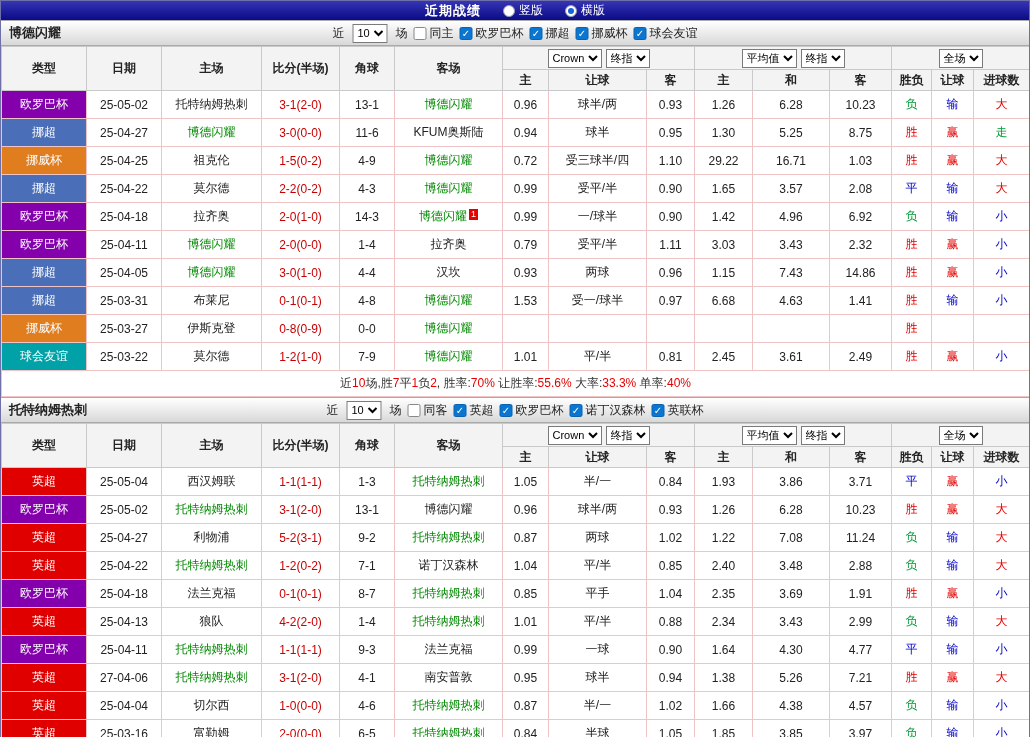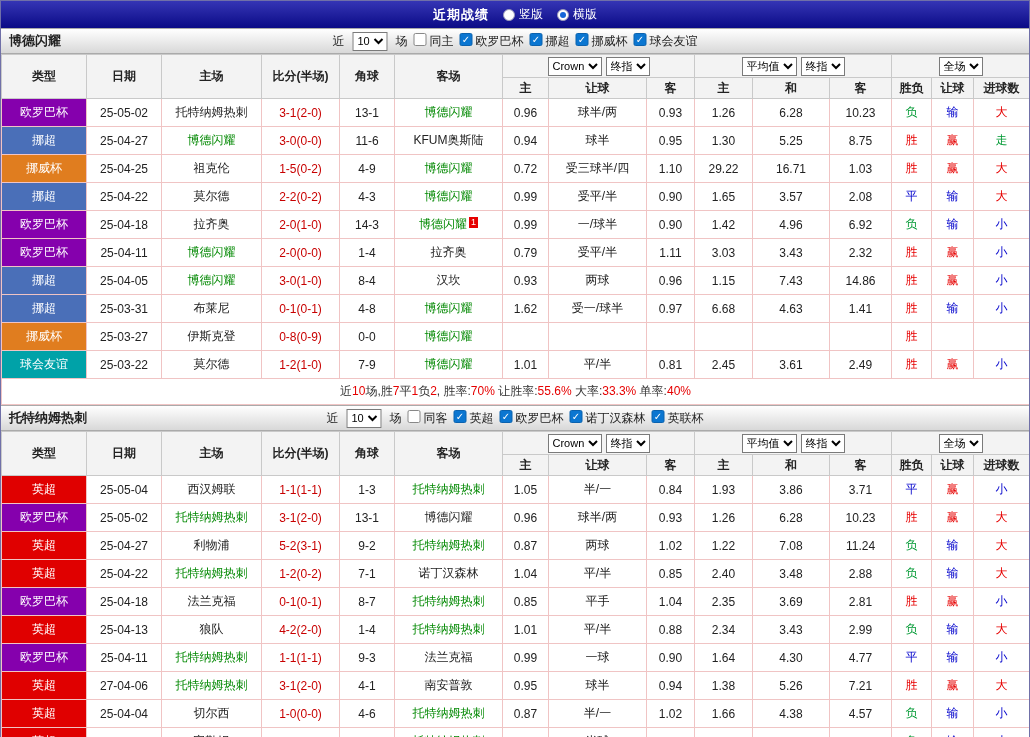--- a/index.html
+++ b/index.html
@@ -1,29 +1,29 @@
 <!DOCTYPE html>
 <html><head>
 <meta charset="utf-8">
 <title>近期战绩</title>
 <style>
   html,body{margin:0;padding:0;background:#fff;}
   body{font-family:"Liberation Sans","DejaVu Sans",sans-serif;font-size:12px;color:#222;width:1030px;}
   .page{width:1028px;border:1px solid #7070a8;overflow:hidden;}
   
-  .topbar{height:27px;background:linear-gradient(#3535b5,#0b0b86);display:flex;align-items:center;justify-content:center;gap:14px;color:#fff;}
+  .topbar{height:19px;background:linear-gradient(#3535b5,#0b0b86);display:flex;align-items:center;justify-content:center;gap:22px;color:#fff;}
   .topbar-title{font-weight:bold;font-size:13px;letter-spacing:1px;}
   .radio-opt{display:inline-flex;align-items:center;gap:4px;cursor:pointer;}
   .radio{width:12px;height:12px;border-radius:50%;background:#fff;border:1px solid #9a9ab8;position:relative;display:inline-block;box-sizing:border-box;}
   .radio.on::after{content:"";position:absolute;left:2px;top:2px;right:2px;bottom:2px;background:#1565d8;border-radius:50%;}
   
   .section-header{height:24px;background:linear-gradient(#ffffff,#d8d8d8);border-top:1px solid #aaa;border-bottom:1px solid #aaa;position:relative;display:flex;align-items:center;}
   .team-name{font-weight:bold;font-size:13px;margin-left:8px;}
   .filters{position:absolute;left:50%;transform:translateX(-50%);display:flex;align-items:center;gap:6px;white-space:nowrap;}
-  .f-item{display:inline-flex;gap:3px;cursor:pointer;font-family:Liberation Serif, serif;}
+  .f-item{display:inline-flex;align-items:center;gap:3px;cursor:pointer;font-family:Liberation Serif, serif;}
   .chk{width:13px;height:13px;box-sizing:border-box;display:inline-block;text-align:center;font-size:10px;line-height:12px;border-radius:2px;}
   .chk.on{background:#0b76d1;color:#fff;border:1px solid #0b62ae;}
   .chk.un{background:#fff;border:1px solid #888;}
   select.sel{font-size:11px;height:19px;border:1px solid #7a7a7a;background:#fff;padding:0;margin:0 2px;font-family:"Liberation Sans","DejaVu Sans",sans-serif;}
   
   table{border-collapse:collapse;width:100%;table-layout:fixed;}
   thead th{background:#f3f3f3;border:1px solid #c9c9c9;font-weight:bold;font-size:12px;height:20px;padding:0 2px;text-align:center;overflow:hidden;white-space:nowrap;}
   thead tr.h1 th{height:22px;}
   tbody td{border:1px solid #f0c4c4;text-align:center;height:27px;padding:0 2px;overflow:hidden;white-space:nowrap;font-size:12px;}
   tfoot td{border:1px solid #f0c4c4;background:#fff;height:23px;text-align:center;font-size:12px;margin-top:16px;}
@@ -221,40 +221,40 @@
               <td>2.32</td>
               <td style="color:#e60000">胜</td>
               <td style="color:#e60000">赢</td>
               <td style="color:#0000cc">小</td>
             </tr>
             <tr>
               <td class="lg" style="background:#4a6fb8">挪超</td>
               <td>25-04-05</td>
               <td class="team green">博德闪耀</td>
               <td class="score">3-0(1-0)</td>
-              <td>8-4</td>
+              <td>4-4</td>
               <td class="team">汉坎</td>
               <td>0.93</td>
               <td>两球</td>
               <td>0.96</td>
               <td>1.15</td>
               <td>7.43</td>
               <td>14.86</td>
               <td style="color:#e60000">胜</td>
               <td style="color:#e60000">赢</td>
               <td style="color:#0000cc">小</td>
             </tr>
             <tr>
               <td class="lg" style="background:#4a6fb8">挪超</td>
               <td>25-03-31</td>
               <td class="team">布莱尼</td>
               <td class="score">0-1(0-1)</td>
               <td>4-8</td>
               <td class="team green">博德闪耀</td>
-              <td>1.62</td>
+              <td>1.53</td>
               <td>受一/球半</td>
               <td>0.97</td>
               <td>6.68</td>
               <td>4.63</td>
               <td>1.41</td>
               <td style="color:#e60000">胜</td>
               <td style="color:#0000cc">输</td>
               <td style="color:#0000cc">小</td>
             </tr>
             <tr>
@@ -444,21 +444,21 @@
               <td>25-04-18</td>
               <td class="team">法兰克福</td>
               <td class="score">0-1(0-1)</td>
               <td>8-7</td>
               <td class="team green">托特纳姆热刺</td>
               <td>0.85</td>
               <td>平手</td>
               <td>1.04</td>
               <td>2.35</td>
               <td>3.69</td>
-              <td>2.81</td>
+              <td>1.91</td>
               <td style="color:#e60000">胜</td>
               <td style="color:#e60000">赢</td>
               <td style="color:#0000cc">小</td>
             </tr>
             <tr>
               <td class="lg" style="background:#e00000">英超</td>
               <td>25-04-13</td>
               <td class="team">狼队</td>
               <td class="score">4-2(2-0)</td>
               <td>1-4</td>

